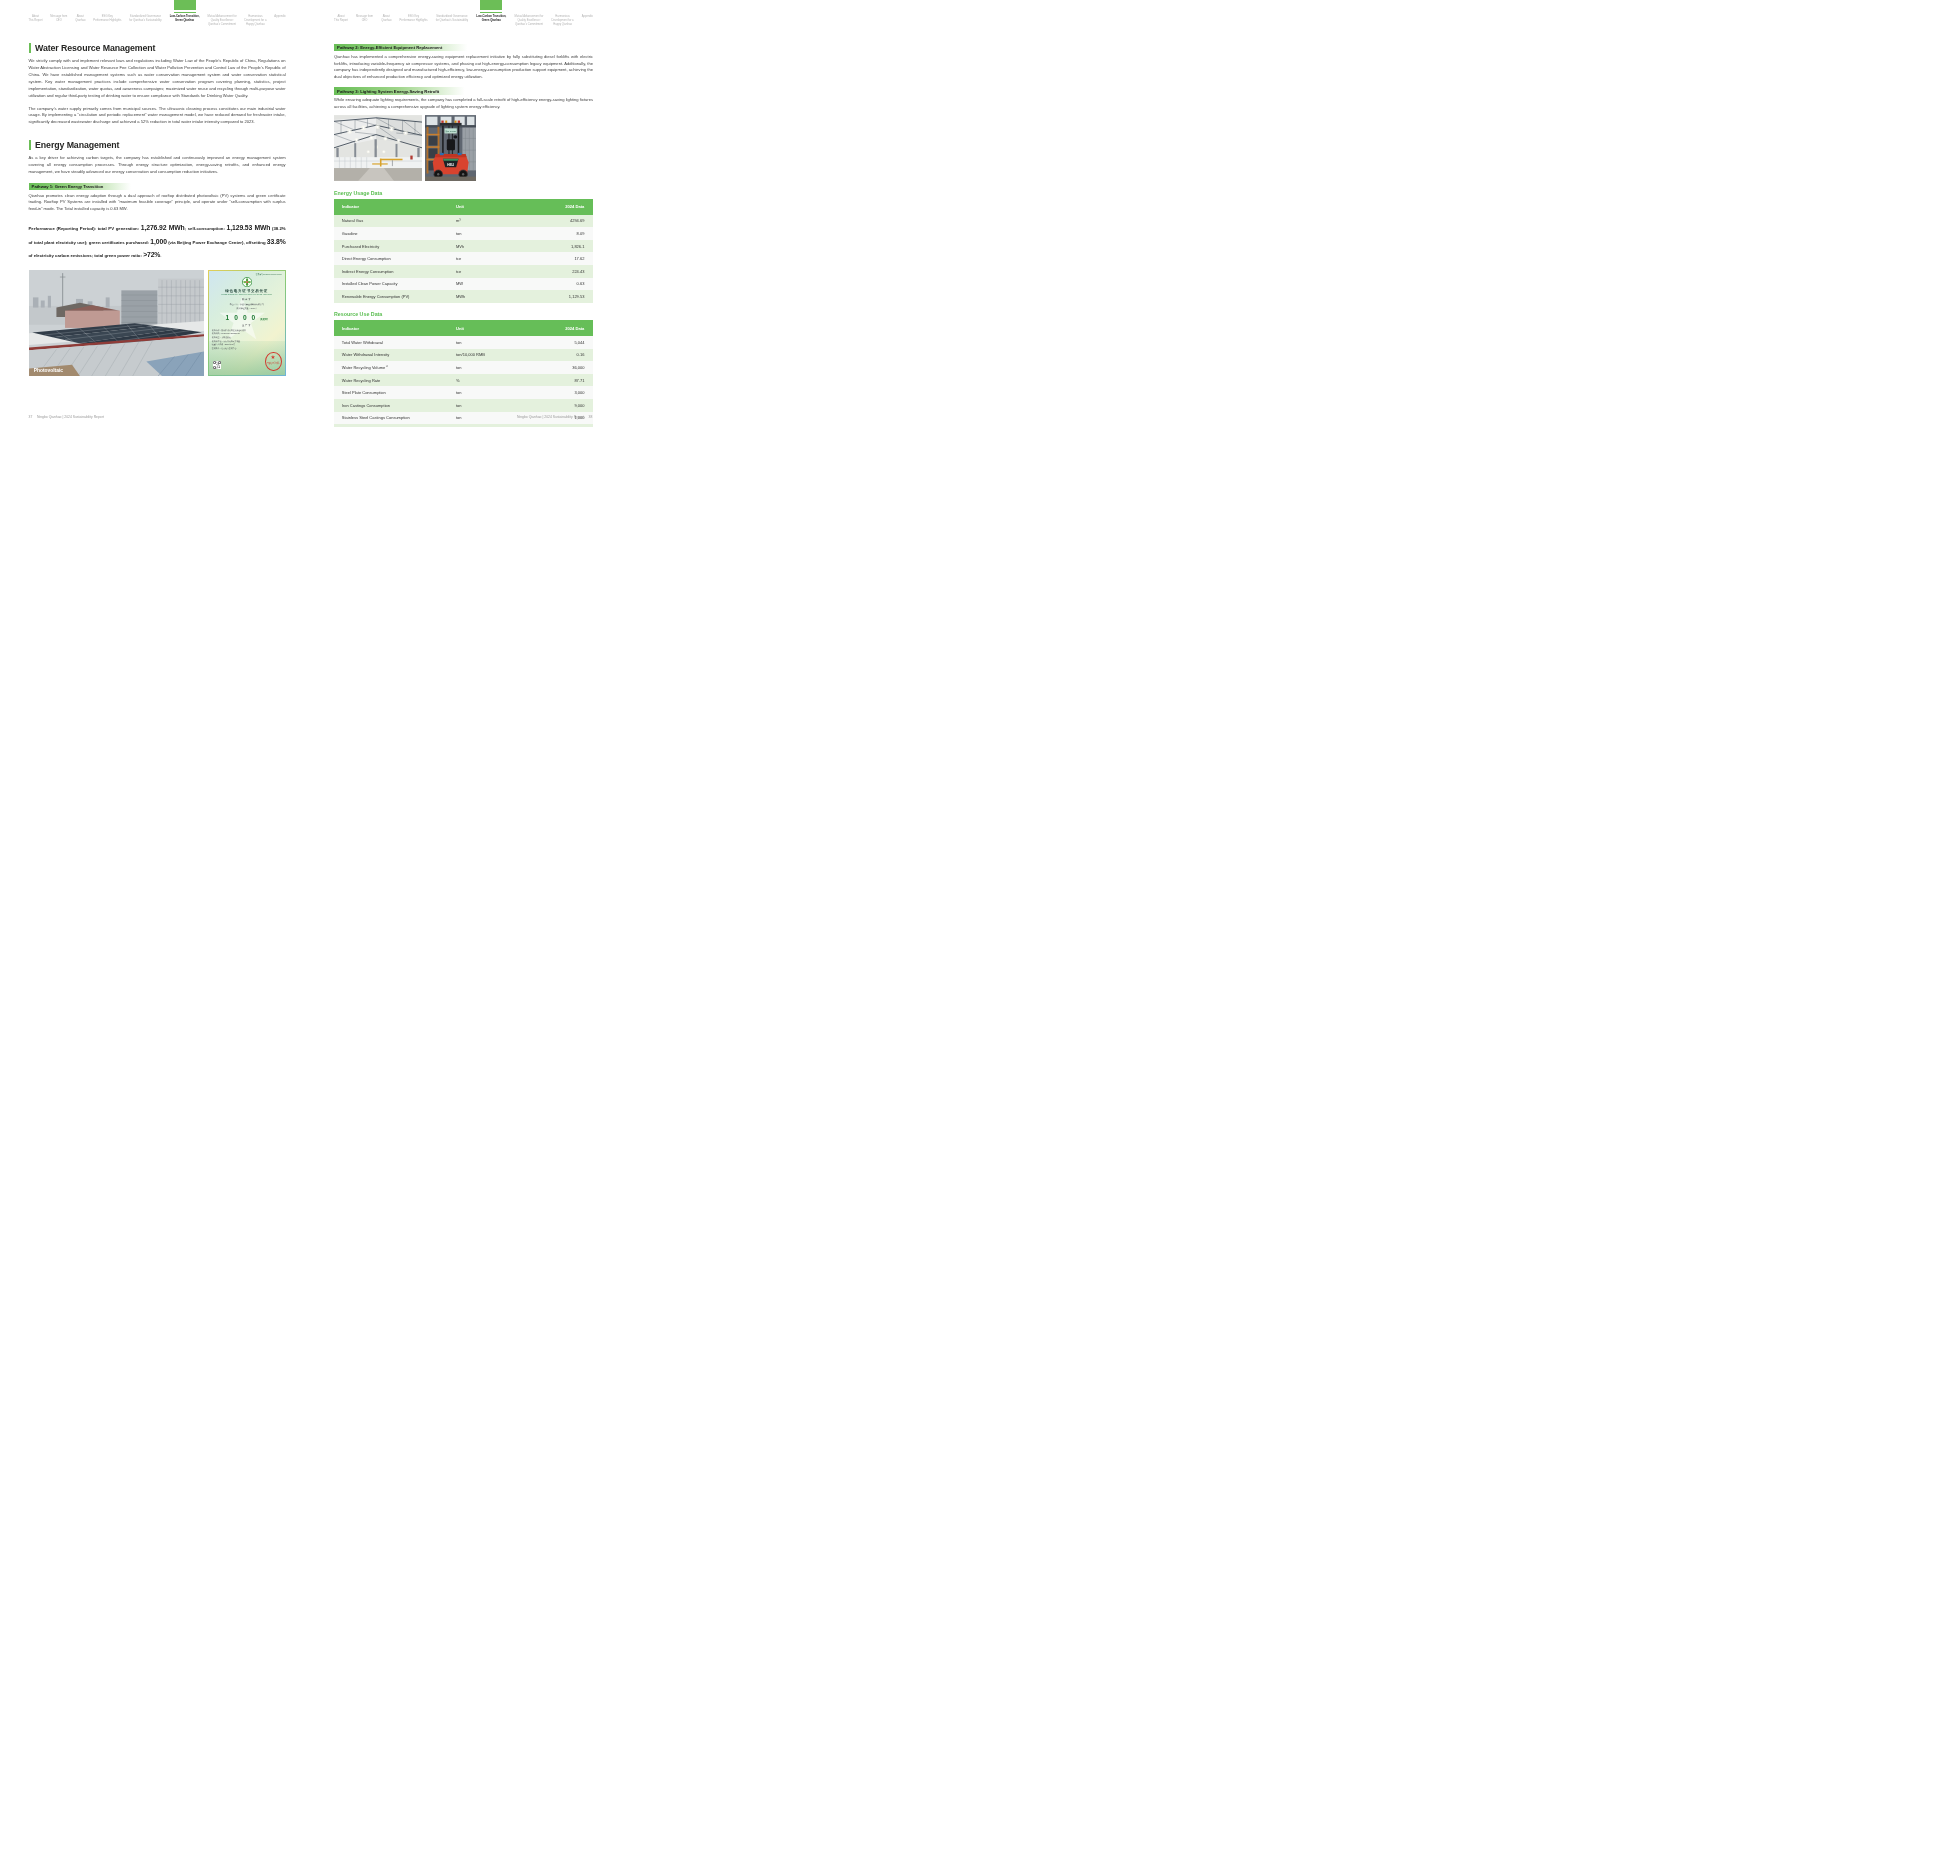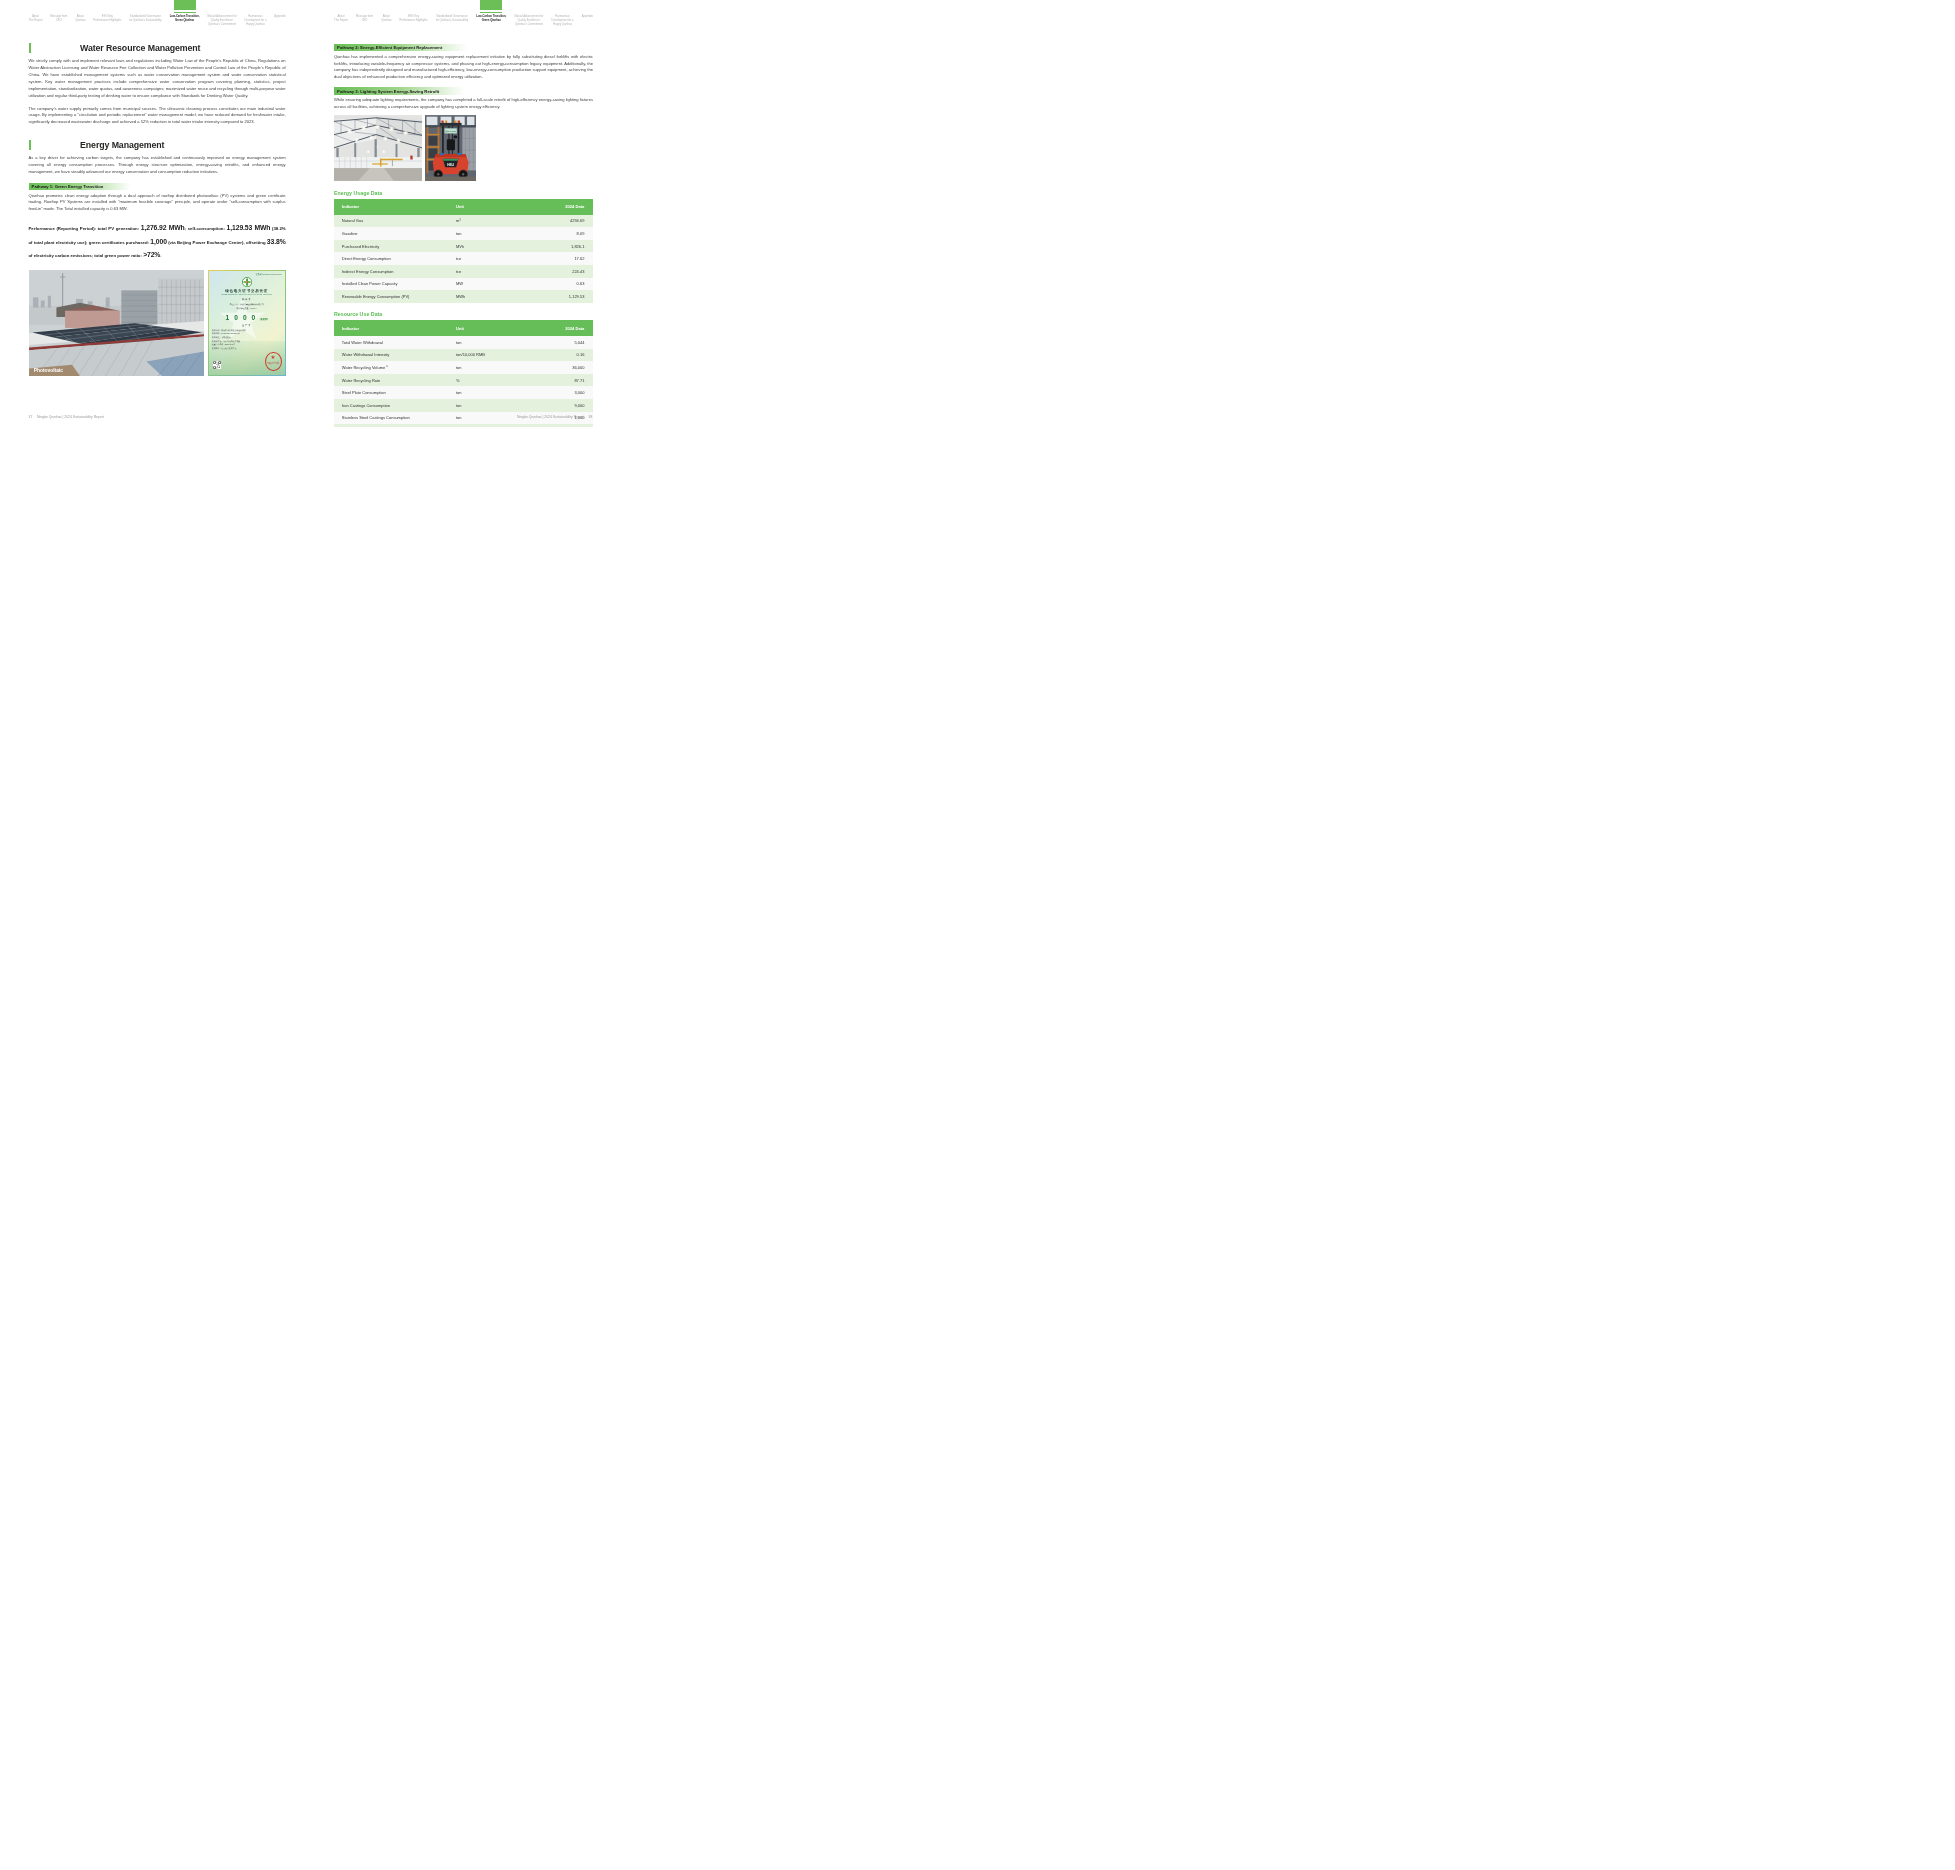--- a/index.html
+++ b/index.html
@@ -14,21 +14,21 @@
     padding-top:15px;height:30px;box-sizing:border-box;font-size:2.7px;line-height:1.4;
     color:#b2b2b2;text-align:center;}
   .nav-item{white-space:pre-line;flex:0 0 auto;max-width:43px;}
   .nav-item.active{color:#1b1b1b;font-weight:700;position:relative;}
   .nav-item.active::before{content:"";position:absolute;left:50%;transform:translateX(-50%);
     top:-15px;width:22px;height:10.2px;background:#6CBE57;}
   .nav-item.active::after{content:"";position:absolute;left:50%;transform:translateX(-50%);
     top:-3.1px;width:22px;height:1.4px;background:#6CBE57;}
 
   
-  .h1-row{display:flex;align-items:center;margin-top:13.3px;gap:45px;}
+  .h1-row{display:flex;align-items:center;margin-top:13.3px;}
   .h1-bar{width:2.7px;height:9.8px;background:#6CBE57;margin-right:3.9px;flex:0 0 auto;}
   .h1-text{font-size:8.8px;font-weight:700;color:#262624;letter-spacing:-0.1px;}
 
   .para{margin:5.1px 0 0;font-size:4.1px;line-height:1.68;text-align:justify;color:#3e3e3e;}
 
   .pathway-label{margin-top:7px;width:fit-content;padding:1.2px 37px 1.2px 3.1px;
     font-size:4.2px;font-weight:700;color:#171717;
     background:linear-gradient(90deg,#69BE57 0%,#9FD58A 45%,rgba(255,255,255,0) 92%);}
 
   

